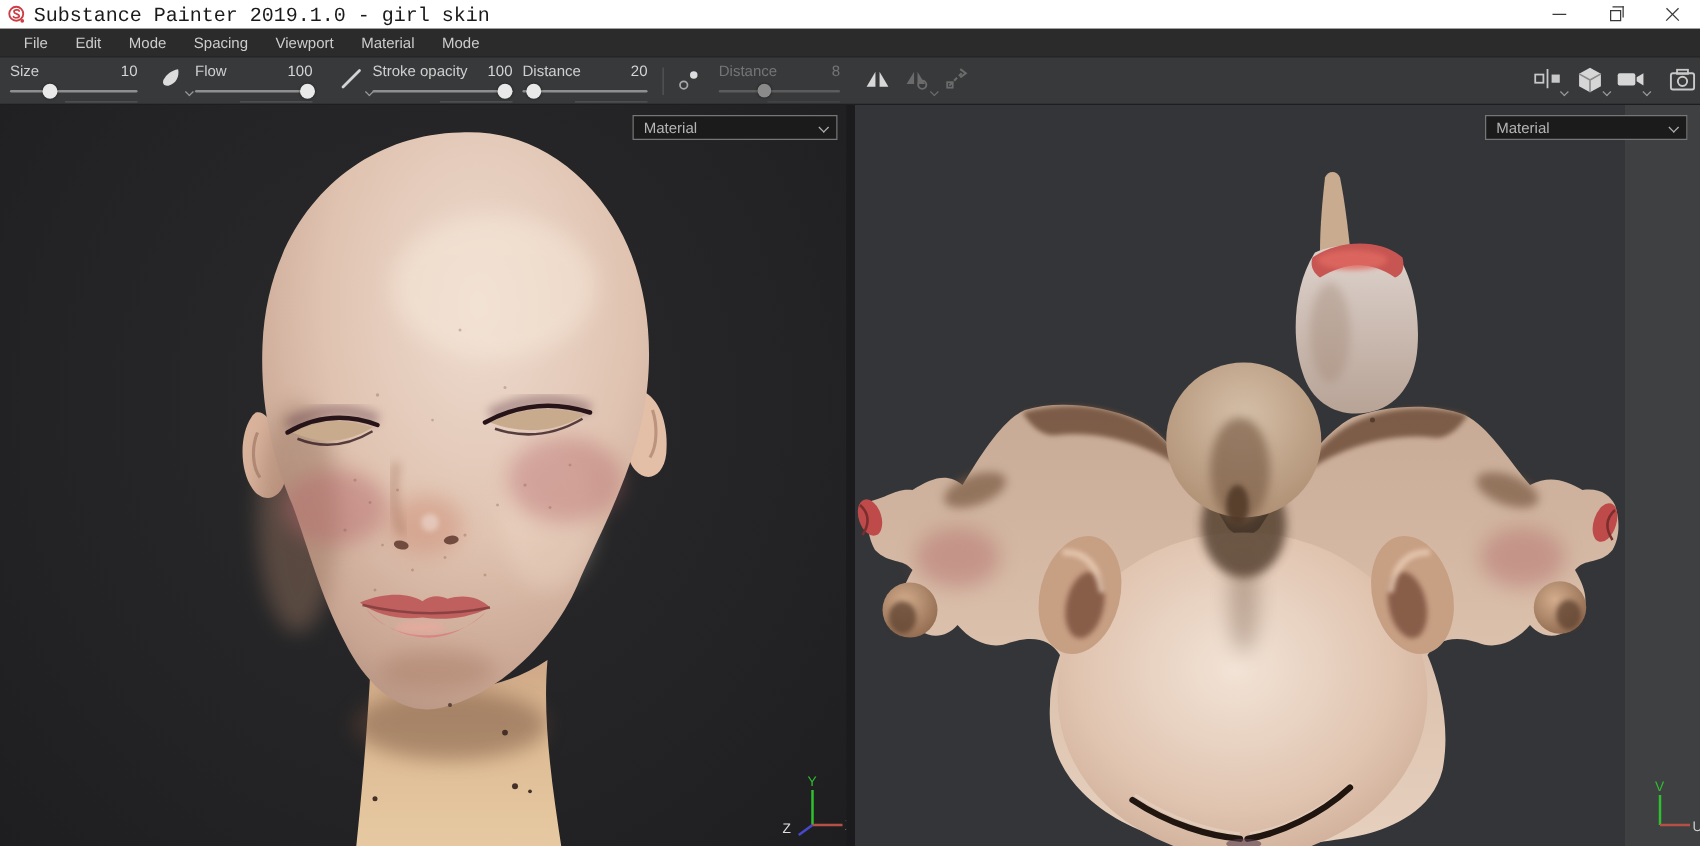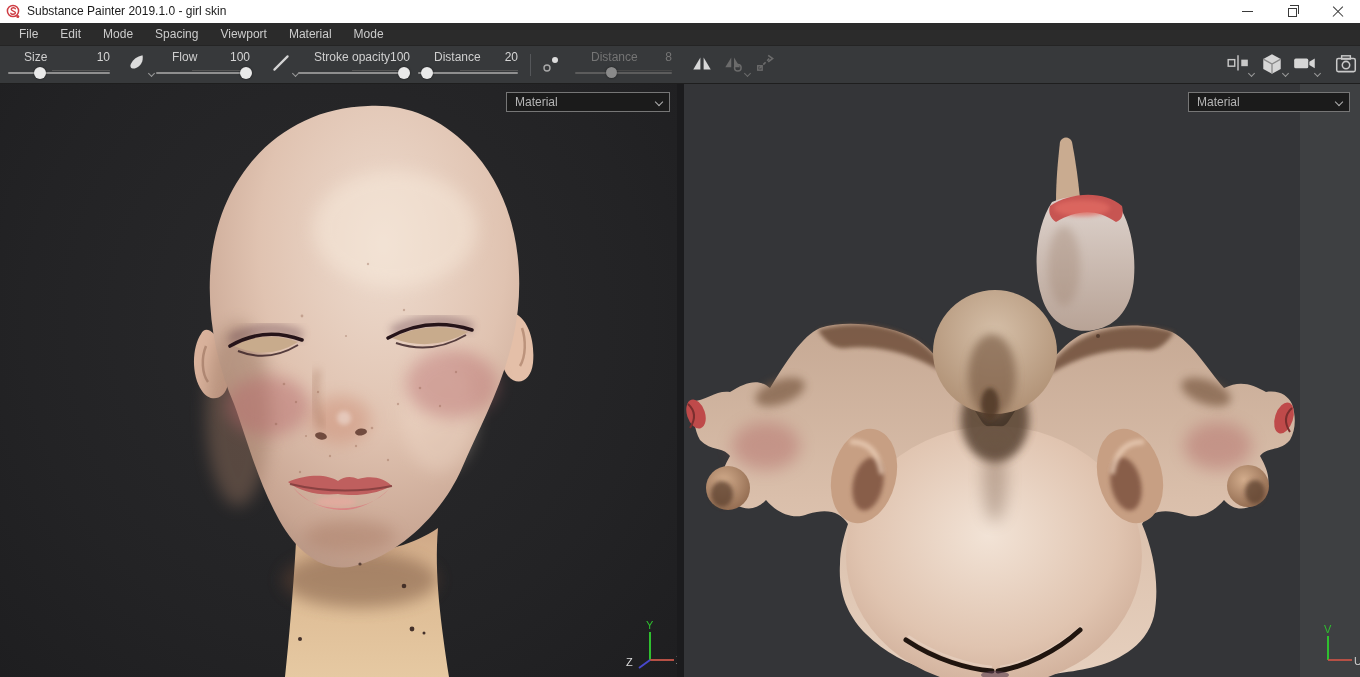--- a/index.html
+++ b/index.html
@@ -2,40 +2,40 @@
 <html><head>
 <meta charset="utf-8">
 <style>
   * { margin:0; padding:0; box-sizing:border-box; }
   body { background:#101010; font-family:"Liberation Sans", sans-serif; }
   .app { position:relative; width:1360px; height:677px; overflow:hidden; background:#242427; }
 
   
   .titlebar { position:absolute; left:0; top:0; width:1360px; height:23px; background:#ffffff; display:flex; align-items:center; }
   .logo { position:absolute; left:6px; top:4px; width:15px; height:15px; }
-  .title-text { position:absolute; left:27px; top:4px; font-size:12px; color:#1a1a1a; white-space:nowrap; }
+  .title-text { position:absolute; left:27px; top:4px; font-size:16px; color:#1a1a1a; white-space:nowrap;font-family:Liberation Mono, monospace; }
   .win-controls { position:absolute; right:0; top:0; height:23px; display:flex; }
   .win-btn { width:45px; height:23px; display:flex; align-items:center; justify-content:center; position:relative; cursor:default; }
   .glyph-min { width:11px; height:1px; background:#3a3a3a; }
   .glyph-restore { width:9px; height:9px; border:1px solid #3a3a3a; background:#fff; position:relative; margin-top:2px; }
   .glyph-restore::before { content:""; position:absolute; left:1px; top:-4px; width:8px; height:8px; border:1px solid #3a3a3a; border-left:none; border-bottom:none; }
   .glyph-close { position:relative; width:14px; height:14px; }
   .glyph-close::before, .glyph-close::after { content:""; position:absolute; left:0; top:6px; width:14px; height:1.3px; background:#3a3a3a; }
   .glyph-close::before { transform:rotate(45deg); }
   .glyph-close::after  { transform:rotate(-45deg); }
 
   
   .menubar { position:absolute; left:0; top:23px; width:1360px; height:23px; background:#2b2b2b; border-bottom:1px solid #242424; display:flex; align-items:center; padding-left:8px; }
   .menu-item { font-size:12px; color:#cccccc; padding:3px 11px 4px 11px; cursor:default; }
 
   
   .toolbar { position:absolute; left:0; top:46px; width:1360px; height:38px; background:#37393b; border-bottom:1px solid #1e1e1e; }
   .tb-group { position:absolute; top:4px; height:30px; }
-  .tb-label { position:absolute; left:0; top:0; font-size:12px; color:#cfcfcf; white-space:nowrap;margin-left:16px; }
-  .tb-value { position:absolute; right:0; top:0; width:58px; font-size:12px; color:#d6d6d6; text-align:right; border-bottom:1px solid #565656; padding-bottom:6px; }
+  .tb-label { position:absolute; left:0; top:0; font-size:12px; color:#cfcfcf; white-space:nowrap; }
+  .tb-value { position:absolute; right:0; top:0; width:58px; font-size:12px; color:#d6d6d6; text-align:right; border-bottom:1px solid #565656; padding-bottom:17px; }
   .tb-slider { position:absolute; left:0; right:0; bottom:1px; height:12px; }
   .tb-track { position:absolute; left:0; right:0; top:5px; height:2px; background:#8f8f8f; border-radius:1px; }
   .tb-thumb { position:absolute; top:0; width:12px; height:12px; margin-left:-6px; border-radius:50%; background:#e9e9e9; box-shadow:0 0 2px rgba(0,0,0,.6); }
   .tb-group.disabled .tb-label, .tb-group.disabled .tb-value { color:#757575; border-color:#474747; }
   .tb-group.disabled .tb-track { background:#5c5c5c; }
   .tb-group.disabled .tb-thumb { background:#8a8a8a; width:11px; height:11px; }
   .tb-sep { position:absolute; left:530px; top:8px; width:1px; height:22px; background:#55575a; }
   .tool-btn { position:absolute; top:6px; width:26px; height:26px; }
   .tool-btn svg { position:absolute; left:0; top:0; }
   .chev { position:absolute; right:-2px; bottom:2px; width:5px; height:5px; border-right:1.4px solid #9a9a9a; border-bottom:1.4px solid #9a9a9a; transform:rotate(45deg); }

